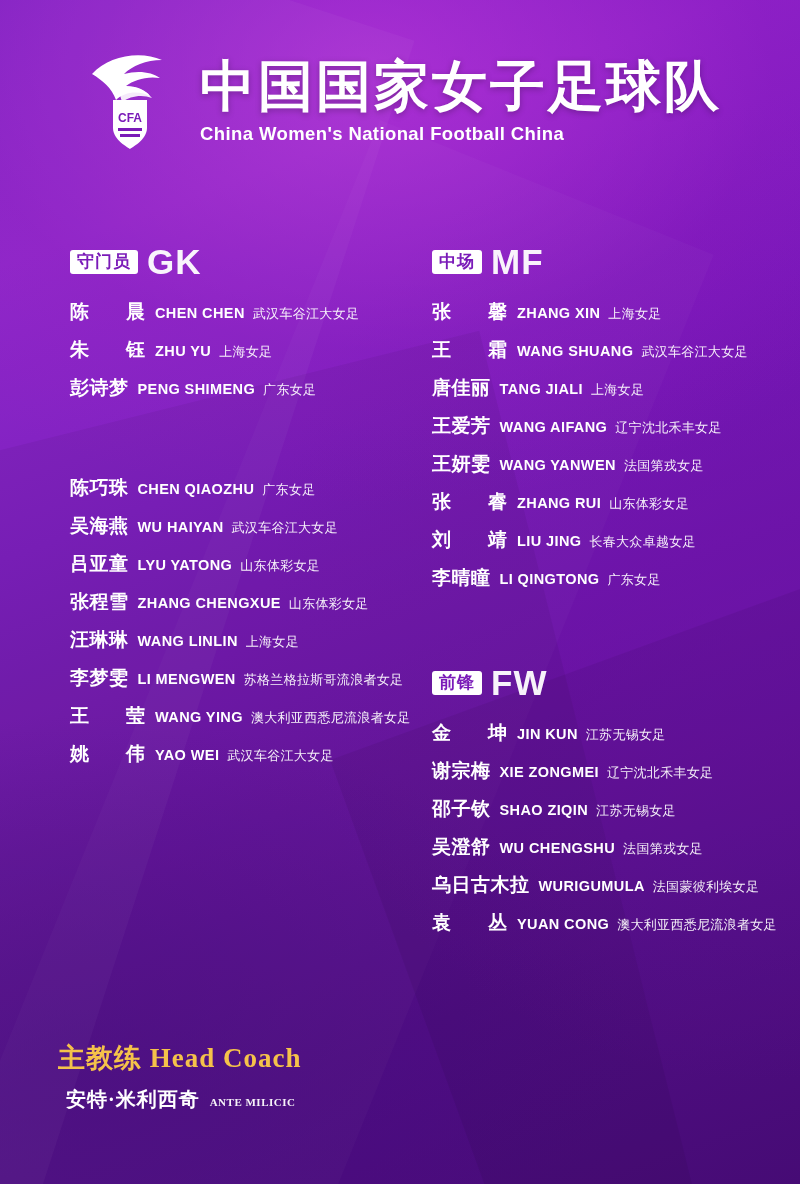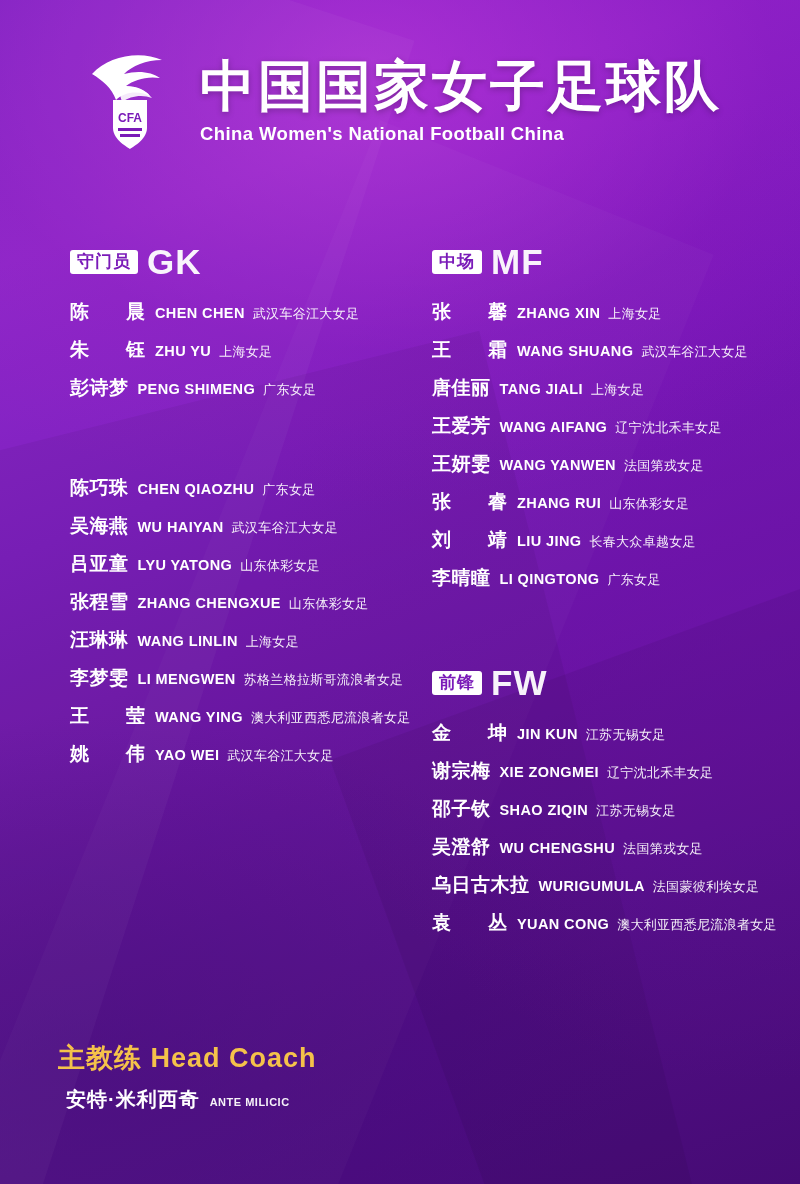--- a/index.html
+++ b/index.html
@@ -126,20 +126,21 @@
   .p-club {
     color: #ffffff;
     font-size: 13px;
     opacity: 0.93;
     letter-spacing: 0.3px;
   }
 
   
   .coach {
     padding: 92px 17px 0 58px;
+    font-family: Liberation Serif, serif;
   }
   .coach-title {
     color: #f5c24a;
     font-size: 27px;
     font-weight: bold;
     letter-spacing: 1px;
     margin-bottom: 10px;
   }
   .coach-name-row { display: flex; align-items: baseline; margin-left: 8px; }
   .coach-cn {

